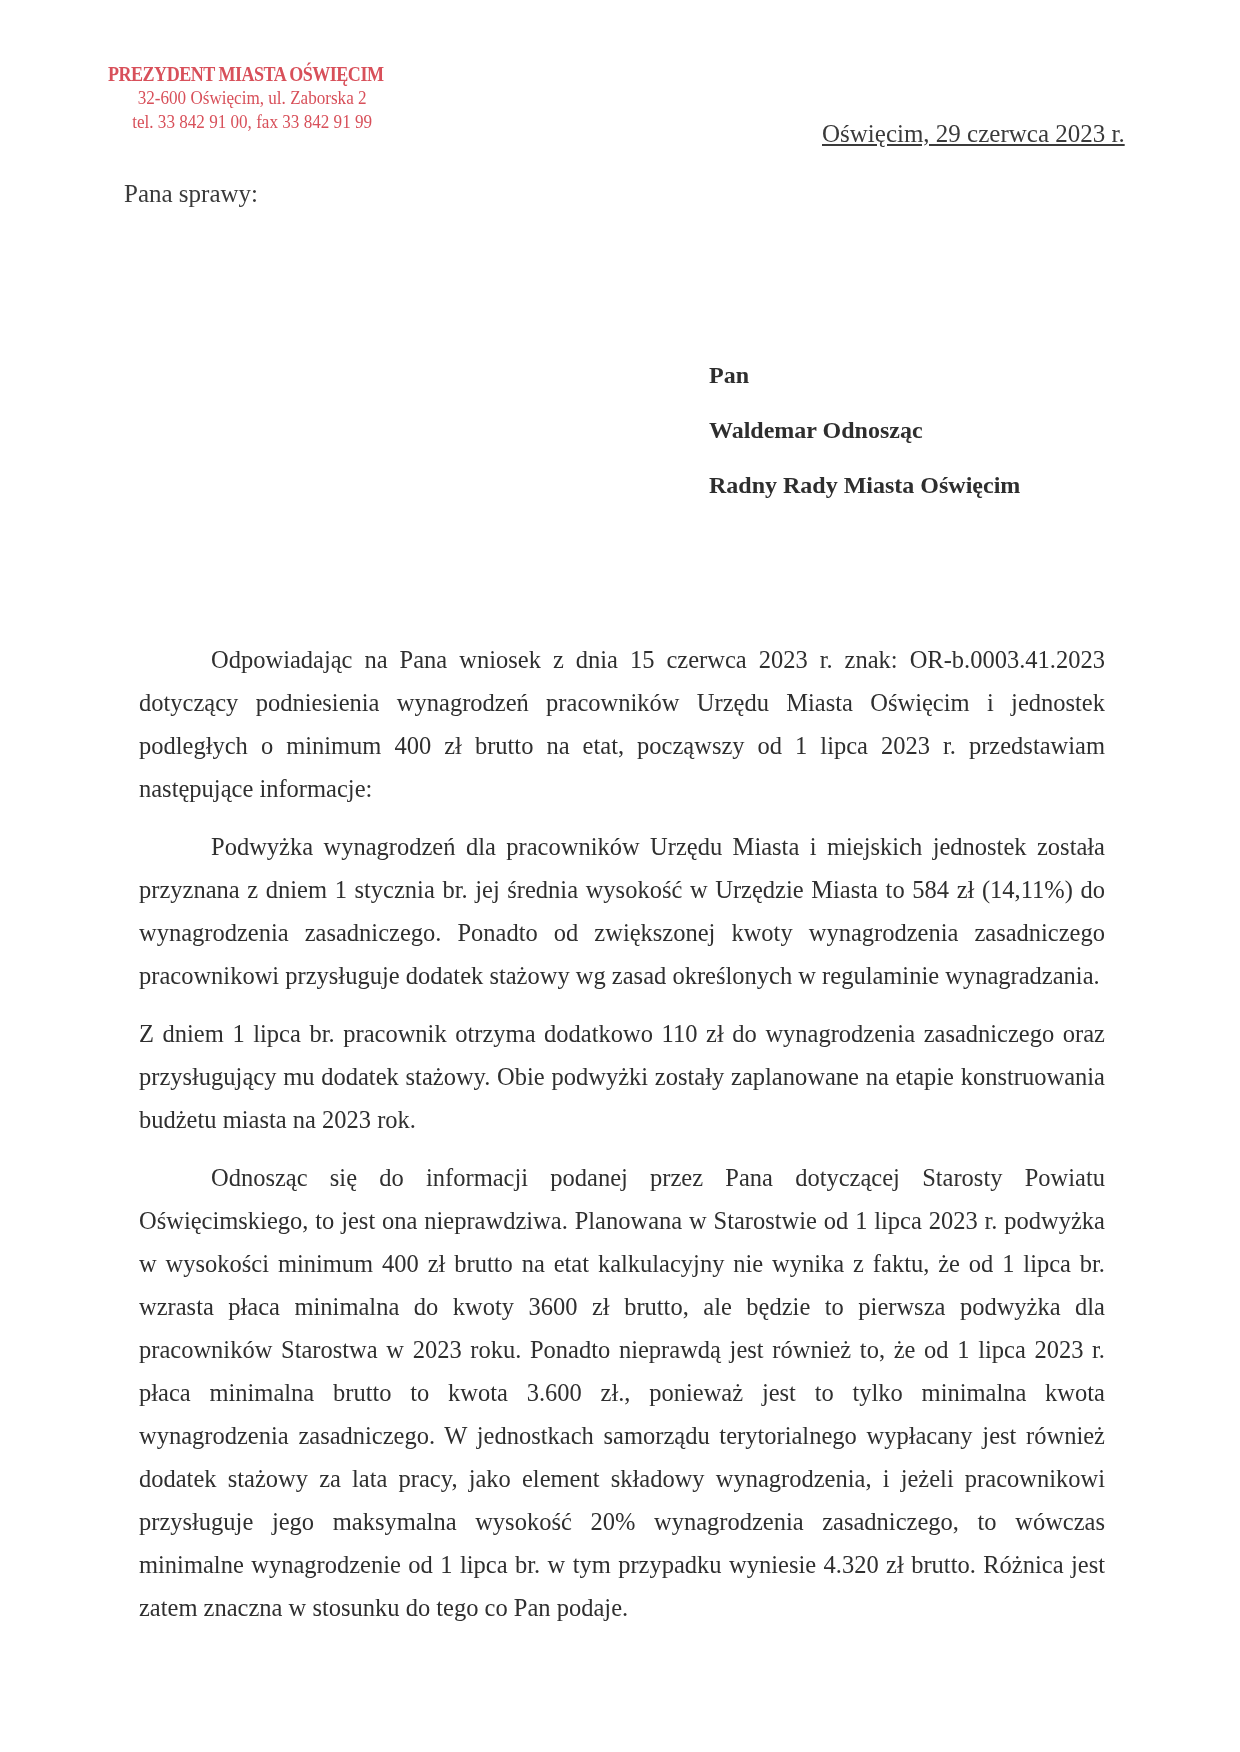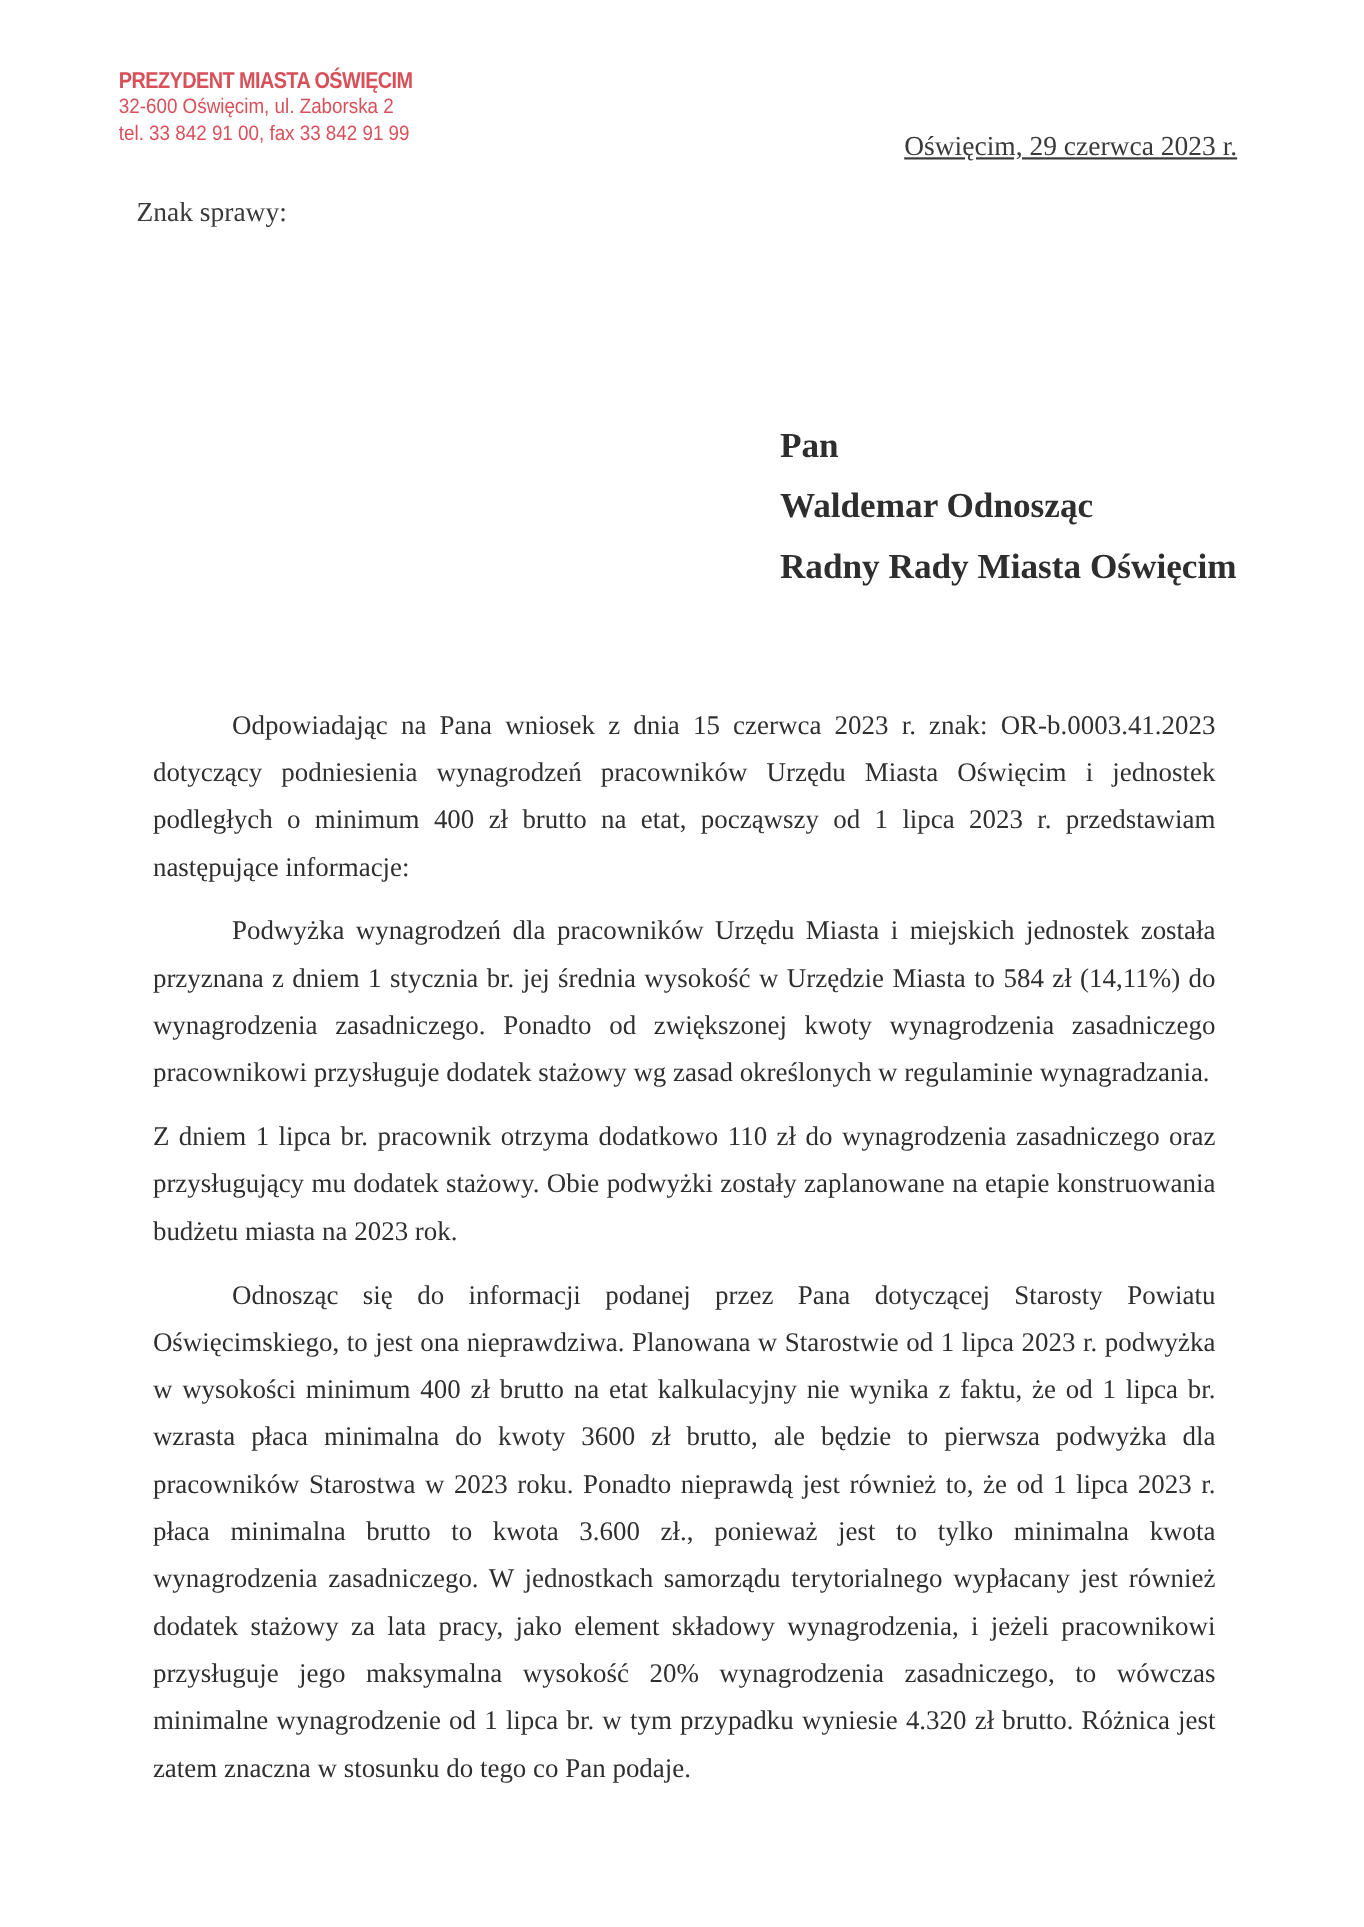--- a/index.html
+++ b/index.html
@@ -1,39 +1,39 @@
 <!DOCTYPE html>
 <html><head>
 <meta charset="utf-8">
 <style>
   html, body { margin: 0; padding: 0; background: #ffffff; }
   body { width: 1240px; height: 1752px; position: relative; overflow: hidden; font-family: "Liberation Serif", "DejaVu Serif", serif; color: #2b2b2b; }
-  .stamp { position: absolute; left: 108px; top: 62px; color: #d8505a; font-family: Liberation Sans, sans-serif; line-height: 24px; }
+  .stamp { position: absolute; left: 108px; top: 62px; color: #d8505a; font-family: Liberation Serif, serif; line-height: 24px; text-align: center; }
   .stamp .l1 { font-size: 21px; font-weight: bold; letter-spacing: -0.6px; transform: scaleX(0.86); transform-origin: left; white-space: nowrap; }
   .stamp .l2, .stamp .l3 { font-size: 19px; transform: scaleX(0.9); transform-origin: left; white-space: nowrap; }
   .date { position: absolute; left: 822px; top: 120px; font-size: 25px; color: #3a3a3a; white-space: nowrap; text-decoration: underline; }
   .ref { position: absolute; left: 124px; top: 170px; font-size: 25px; color: #3a3a3a; line-height: 48px; }
-  .addressee { position: absolute; left: 709px; top: 377px; font-size: 32px; font-weight: bold; color: #2e2e2e; line-height: 55px; }
+  .addressee { position: absolute; left: 709px; top: 348px; font-size: 24px; font-weight: bold; color: #2e2e2e; line-height: 55px; }
   .body { position: absolute; left: 124px; top: 623px; width: 996px; font-size: 24.5px; line-height: 43px; color: #2f2f2f; text-align: justify; }
   .body p { margin: 15px; }
   .indent { text-indent: 72px; }
 </style>
 </head>
 <body>
 
 <div class="stamp">
   <div class="l1">PREZYDENT MIASTA OŚWIĘCIM</div>
   <div class="l2">32-600 Oświęcim, ul. Zaborska 2</div>
   <div class="l3">tel. 33 842 91 00, fax 33 842 91 99</div>
 </div>
 
 <div class="date">Oświęcim, 29 czerwca 2023 r.</div>
 
 <div class="ref">
-  <div>Znak sprawy:</div>
+  <div>Pana sprawy:</div>
 </div>
 
 <div class="addressee">
   <div>Pan</div>
   <div>Waldemar Odnosząc</div>
   <div>Radny Rady Miasta Oświęcim</div>
 </div>
 
 <div class="body">
   <p class="indent">Odpowiadając na Pana wniosek z dnia 15 czerwca 2023 r. znak: OR-b.0003.41.2023 dotyczący podniesienia wynagrodzeń pracowników Urzędu Miasta Oświęcim i jednostek podległych o minimum 400 zł brutto na etat, począwszy od 1 lipca 2023 r. przedstawiam następujące informacje:</p>

